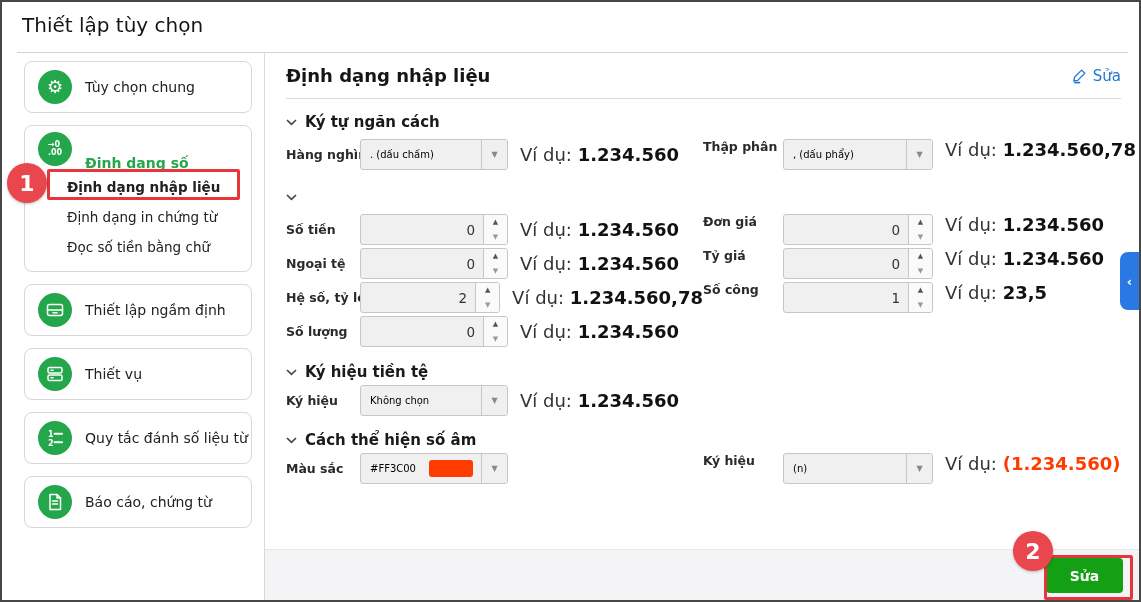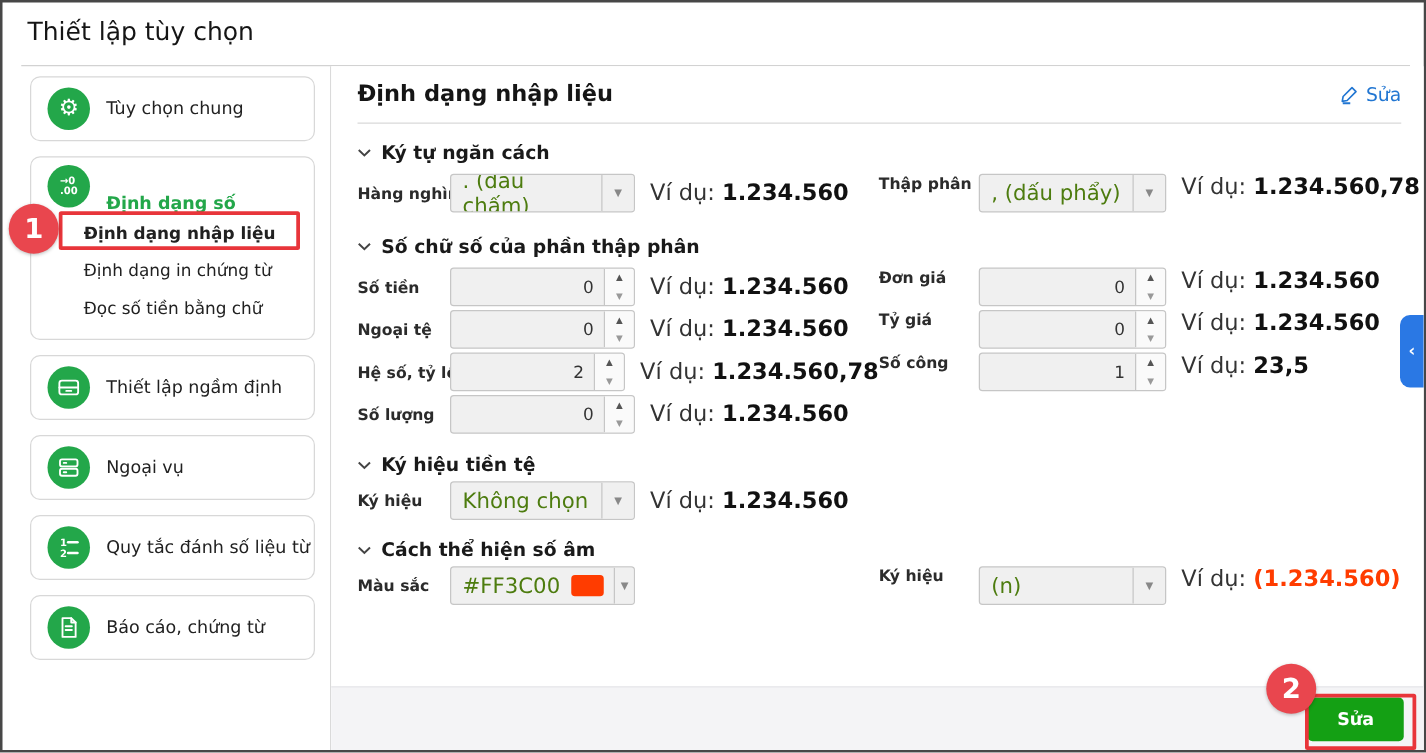--- a/index.html
+++ b/index.html
@@ -43,21 +43,21 @@
   .form-row.first { margin-top:7px; }
   .col-left { width:417px; display:flex; align-items:center; flex-shrink:0; }
   .col-right { flex:1; display:flex; align-items:flex-start; }
   .f-label { font-size:12.5px; font-weight:bold; color:#2b2b2b; white-space:nowrap; }
   .col-left .f-label { width:74px; flex-shrink:0; }
   .col-right .f-label { width:80px; flex-shrink:0; }
 
   .field { display:flex; align-items:stretch; height:31px; background:#f0f0f0;
            border:1px solid #c6c6c6; border-radius:3px; overflow:hidden; }
   .w-left { width:148px; } .w-right { width:150px; }
-  .field .value { flex:1; display:flex; align-items:center; padding:12px 9px; font-size:17px; color:#4d7c0f; }
+  .field .value { flex:1; display:flex; align-items:center; padding:12px 9px; font-size:10px; color:#000000; }
   .field input { flex:1; min-width:0; border:none; background:transparent; text-align:right;
                  font-size:13.5px; color:#333; padding:0 8px; font-family:inherit; outline:none; }
   .dd-arrow { width:26px; border-left:1px solid #c6c6c6; display:flex; align-items:center;
               justify-content:center; font-size:8px; color:#888; background:#f0f0f0; cursor:pointer; }
   .spin { width:24px; border-left:1px solid #c6c6c6; display:flex; flex-direction:column;
           background:#fafafa; }
   .spin span { flex:1; display:flex; align-items:center; justify-content:center; font-size:7px; cursor:pointer; }
   .spin .up { color:#555; } .spin .down { color:#999; }
   .swatch { width:44px; height:17px; border-radius:3px; align-self:center; margin-right:8px; }
 
@@ -137,21 +137,21 @@
     <div class="side-card">
       <div class="side-item">
         <span class="icon-circle">
           <svg width="20" height="20" viewBox="0 0 20 20" fill="none" stroke="#fff" stroke-width="1.5" stroke-linecap="round">
             <rect x="3" y="3.5" width="14" height="5.6" rx="1.6"></rect>
             <rect x="3" y="11" width="14" height="5.6" rx="1.6"></rect>
             <line x1="6" y1="6.3" x2="8" y2="6.3"></line>
             <line x1="6" y1="13.8" x2="8" y2="13.8"></line>
           </svg>
         </span>
-        <span class="side-label">Ngoại vụ</span>
+        <span class="side-label">Thiết vụ</span>
       </div>
     </div>
 
     <div class="side-card">
       <div class="side-item">
         <span class="icon-circle">
           <svg width="20" height="20" viewBox="0 0 20 20">
             <text x="3" y="9" font-size="8" font-weight="bold" fill="#fff" font-family="DejaVu Sans,sans-serif">1</text>
             <text x="3" y="17.5" font-size="8" font-weight="bold" fill="#fff" font-family="DejaVu Sans,sans-serif">2</text>
             <g stroke="#fff" stroke-width="2" stroke-linecap="round">
@@ -215,21 +215,20 @@
             <span class="dd-arrow">▼</span>
           </div>
           <span class="example"><span>Ví dụ:</span> <b>1.234.560,78</b></span>
         </div>
       </div>
 
       <div class="sec-head mt17">
         <svg width="11" height="7">
             <polyline points="1,1 5.5,5.3 10,1" stroke="#444" fill="none" stroke-width="1.6"></polyline>
           </svg>
-        <span>Số chữ số của phần thập phân</span>
       </div>
 
       <div class="form-row first">
         <div class="col-left">
           <span class="f-label">Số tiền</span>
           <div class="field w-left">
             <input readonly="" value="0" style="">
             <span class="spin">
                 <span class="up">▲</span>
                 <span class="down">▼</span>

